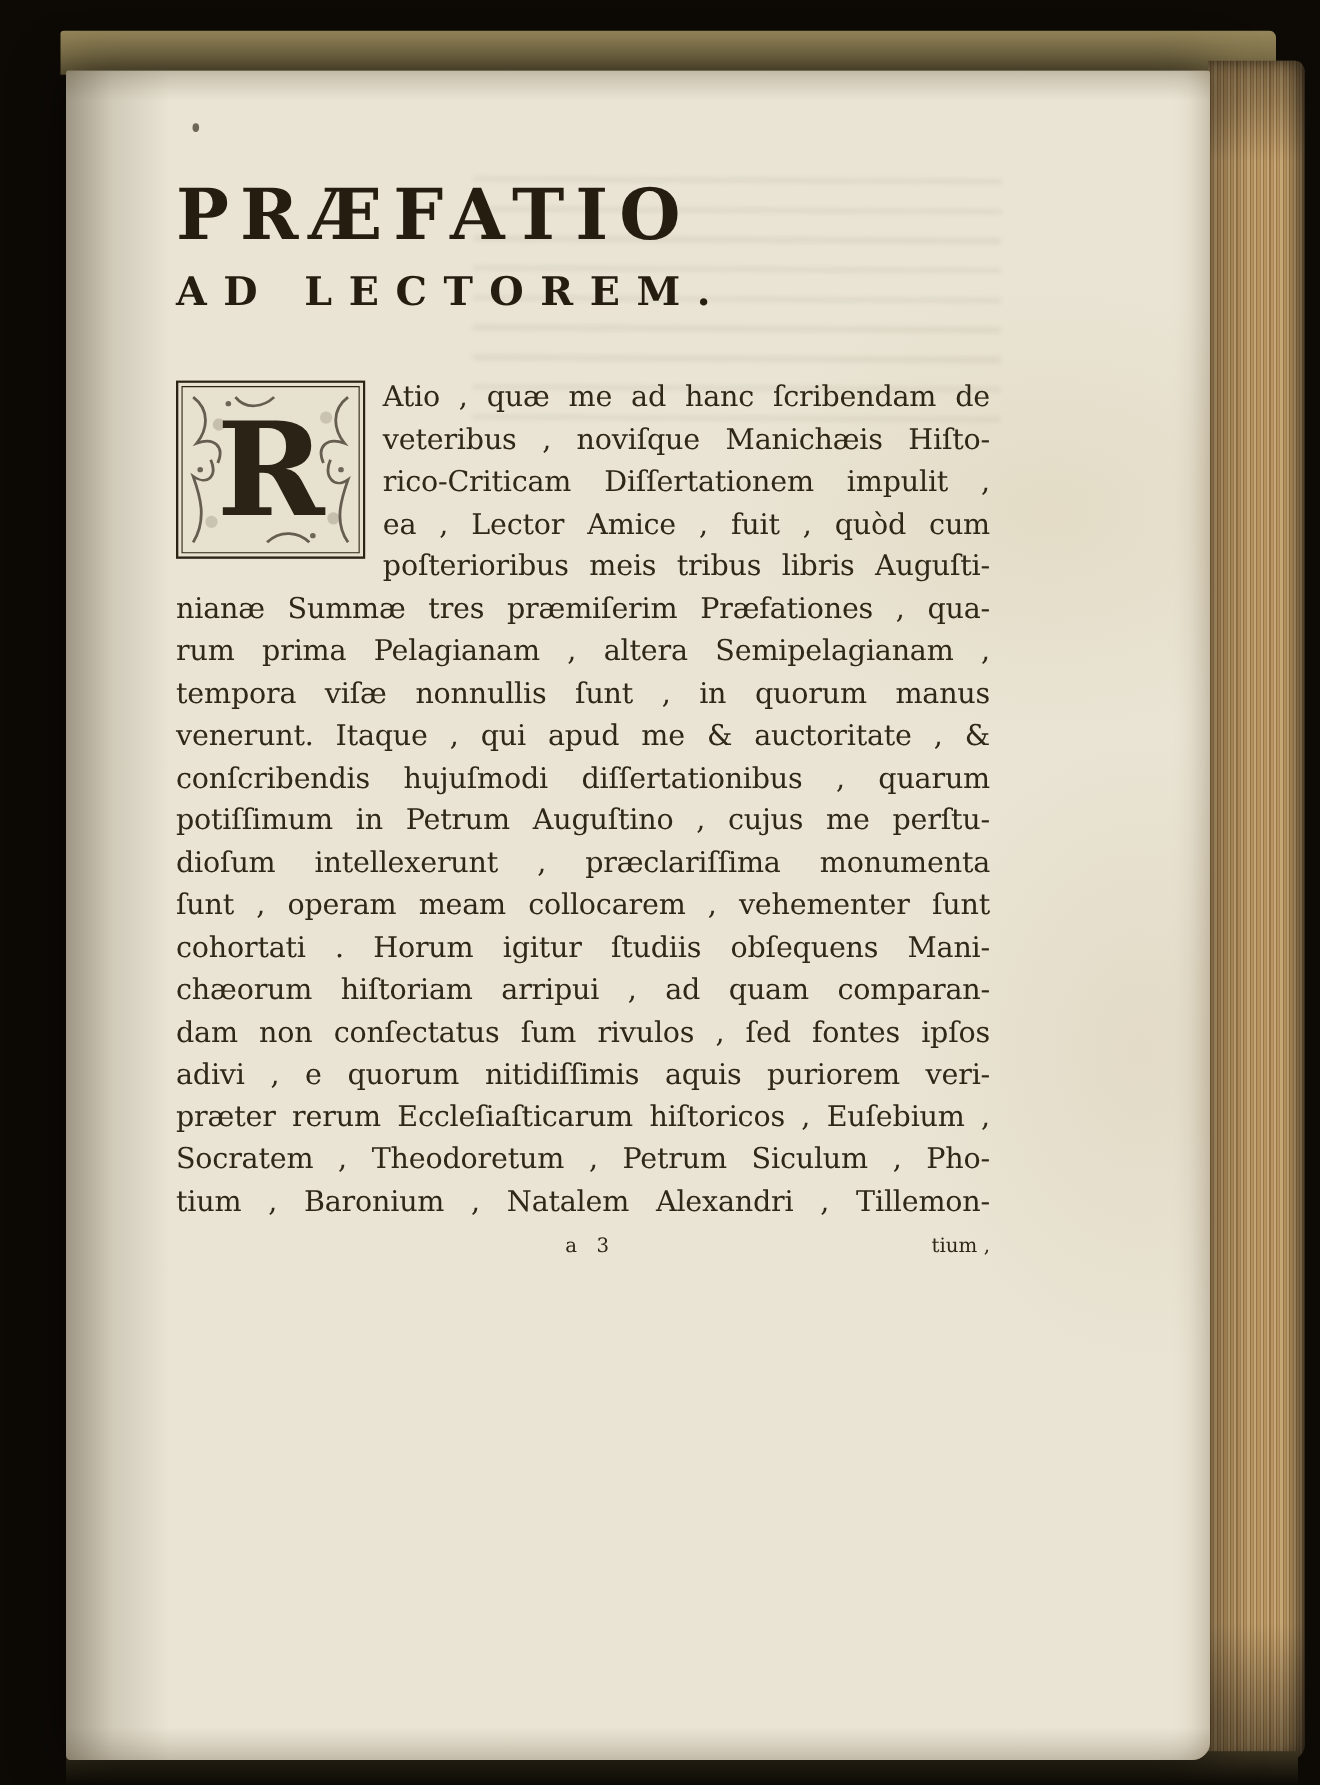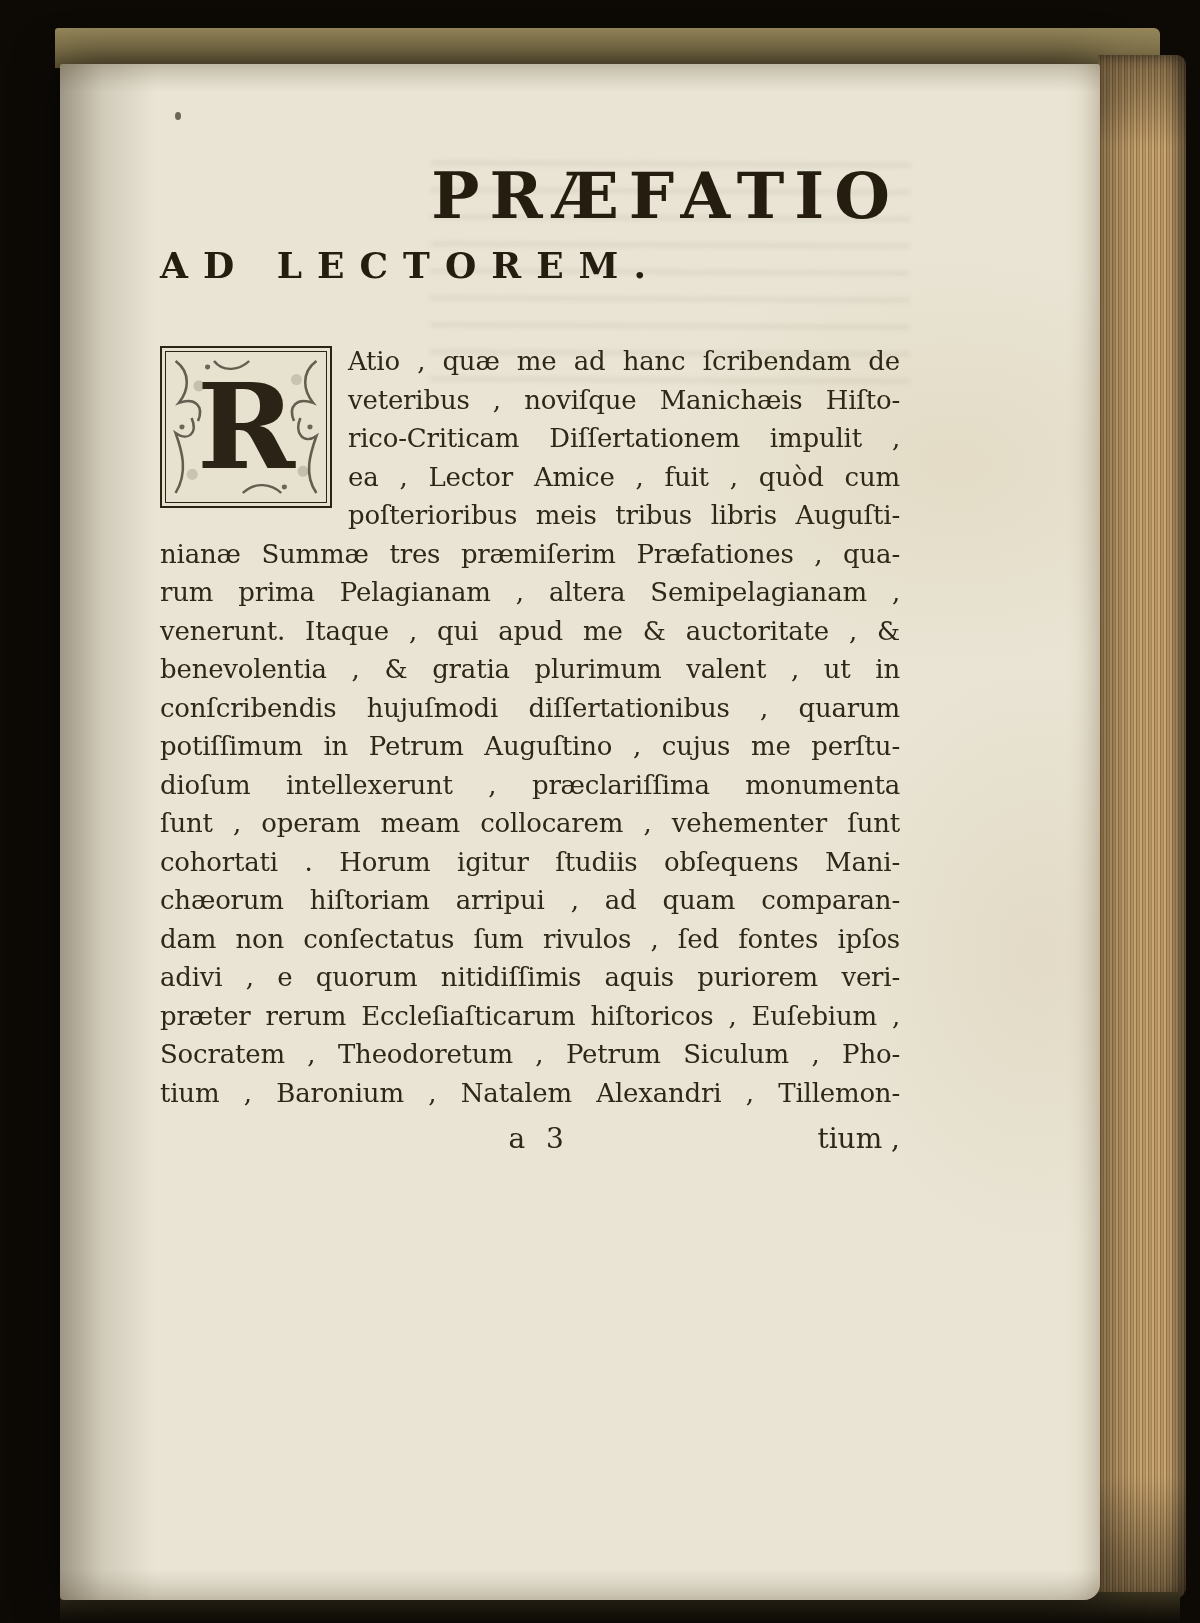--- a/index.html
+++ b/index.html
@@ -87,21 +87,21 @@
   .content {
     position: relative;
     padding: 96px 200px 0 100px; 
     color: #2f2718;
   }
 
   .title {
     font-size: 64px;
     font-weight: 700;
     letter-spacing: 10px;
-    text-align: right;
+    text-align: left;
     color: #241d10;
     line-height: 72px;
   }
 
   .subtitle {
     margin-top: 10px;
     font-size: 36px;
     font-weight: 700;
     letter-spacing: 15px;
     text-align: left;
@@ -149,21 +149,21 @@
     line-height: 118px;
     font-weight: 700;
     color: #2b2416;
     font-family: "DejaVu Serif", serif;
   }
 
   .footer-row {
     position: relative;
     margin-top: 10px;
     height: 40px;
-    font-size: 28px;
+    font-size: 18px;
   }
   .sig {
     position: absolute;
     left: 50%;
     transform: translateX(-35%);
     letter-spacing: 6px;
   }
   .catch {
     position: absolute;
     right: 0;
@@ -209,22 +209,22 @@
           <span class="dropcap-letter">R</span>
         </div>
 
         <div class="line">Atio , quæ me ad hanc ſcribendam de</div>
         <div class="line">veteribus , noviſque Manichæis Hiſto-</div>
         <div class="line">rico-Criticam Diſſertationem impulit ,</div>
         <div class="line">ea , Lector Amice , fuit , quòd cum</div>
         <div class="line">poſterioribus meis tribus libris Auguſti-</div>
         <div class="line">nianæ Summæ tres præmiſerim Præfationes , qua-</div>
         <div class="line">rum prima Pelagianam , altera Semipelagianam ,</div>
+        <div class="line">tempora viſæ nonnullis ſunt , in quorum manus</div>
         <div class="line">venerunt. Itaque , qui apud me &amp; auctoritate , &amp;</div>
-        <div class="line">benevolentia , &amp; gratia plurimum valent , ut in</div>
         <div class="line">conſcribendis hujuſmodi diſſertationibus , quarum</div>
         <div class="line">potiſſimum in Petrum Auguſtino , cujus me perſtu-</div>
         <div class="line">dioſum intellexerunt , præclariſſima monumenta</div>
         <div class="line">ſunt , operam meam collocarem , vehementer ſunt</div>
         <div class="line">cohortati . Horum igitur ſtudiis obſequens Mani-</div>
         <div class="line">chæorum hiſtoriam arripui , ad quam comparan-</div>
         <div class="line">dam non conſectatus ſum rivulos , ſed fontes ipſos</div>
         <div class="line">adivi , e quorum nitidiſſimis aquis puriorem veri-</div>
         <div class="line">præter rerum Eccleſiaſticarum hiſtoricos , Euſebium ,</div>
         <div class="line">Socratem , Theodoretum , Petrum Siculum , Pho-</div>

